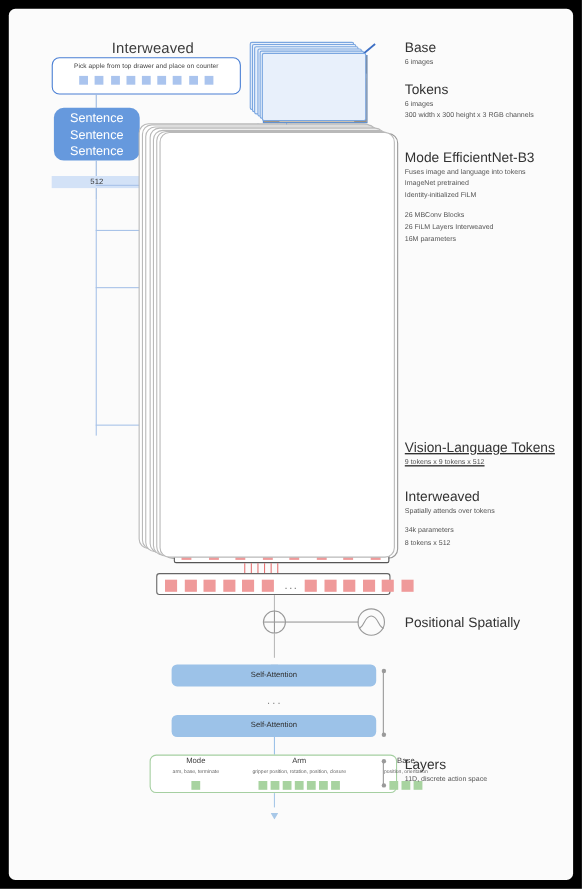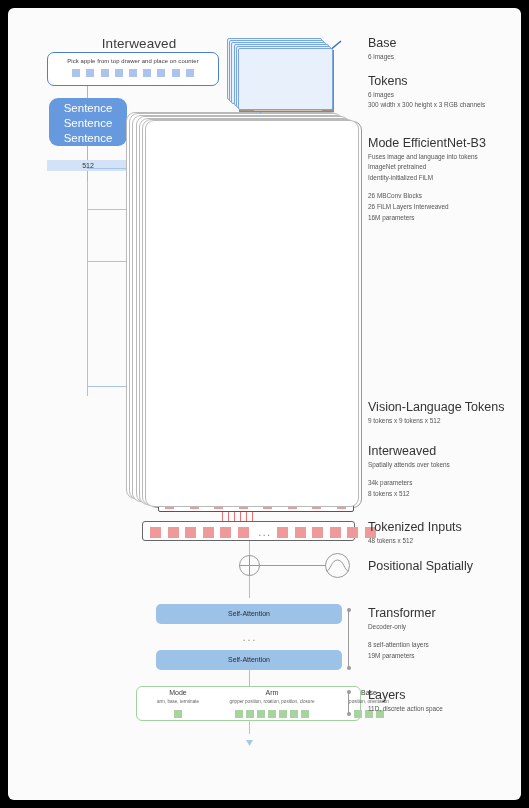--- a/index.html
+++ b/index.html
@@ -395,21 +395,21 @@
         <i style="width: 2.6px; height: 2.6px;"></i>
         <i style="width: 2.6px; height: 2.6px;"></i>
         <i style="width: 2.6px; height: 2.6px;"></i>
         <i style="width: 2.6px; height: 2.6px;"></i>
         <i style="width: 2.6px; height: 2.6px;"></i>
         <i style="width: 2.6px; height: 2.6px;"></i>
         <i style="width: 2.6px; height: 2.6px;"></i>
       </div>
   </div>
 
-  <div class="ann" style="top:392px;">
+  <div class="ann" style="top:392px;text-decoration:underline;">
     <div class="t">Vision-Language Tokens</div>
     <div class="d">9 tokens x 9 tokens x 512</div>
   </div>
   <div class="abs bracket" style="left:340px; top:396px; height:14px;"></div>
 
   <div class="abs" id="token-row">
       <div class="tl-token" style="left: 2.5px;">
         <div class="dotgrid" style="grid-template-columns: repeat(4, 1fr);">
           <i style="width: 2.2px; height: 2.2px;"></i>
           <i style="width: 2.2px; height: 2.2px;"></i>
@@ -606,24 +606,20 @@
       <div class="red-sq" style="left: 77px; top: 4.5px; width: 11px; height: 11px;"></div>
       <div class="red-sq" style="left: 94.5px; top: 4.5px; width: 11px; height: 11px;"></div>
       <div class="abs" style="left: 111px; top: 2px; width: 22px; font-size: 10px; color: rgb(119, 119, 119); letter-spacing: 1.5px; text-align: center; line-height: 18px;">...</div>
       <div class="red-sq" style="left: 134px; top: 4.5px; width: 11px; height: 11px;"></div>
       <div class="red-sq" style="left: 151.5px; top: 4.5px; width: 11px; height: 11px;"></div>
       <div class="red-sq" style="left: 169px; top: 4.5px; width: 11px; height: 11px;"></div>
       <div class="red-sq" style="left: 186.5px; top: 4.5px; width: 11px; height: 11px;"></div>
       <div class="red-sq" style="left: 204px; top: 4.5px; width: 11px; height: 11px;"></div>
       <div class="red-sq" style="left: 221.5px; top: 4.5px; width: 11px; height: 11px;"></div>
     </div>
-  <div class="ann" style="top:512px;">
-    <div class="t">Tokenized Inputs</div>
-    <div class="d">48 tokens x 512</div>
-  </div>
 
   <div class="abs vline" style="left:241px; top:533px; height:15px; background:#bbb;"></div>
   <div class="abs" id="plus-circle"></div>
   <div class="abs hline" style="left:231px; top:557px; width:21px; background:#999;"></div>
   <div class="abs vline" style="left:241px; top:547px; height:21px; background:#999;"></div>
   <div class="abs hline" style="left:252px; top:557px; width:66px; background:#999;"></div>
   <div class="abs" id="sine-circle">
     <svg width="23" height="23" viewBox="0 0 23 23">
         <path d="M0 17 C5 17 5 6 11.5 6 C18 6 18 17 23 17" stroke="#999" stroke-width="1" fill="none"></path>
       </svg>
@@ -636,26 +632,20 @@
   <div class="abs" style="left:238px; top:589px;">
     <svg width="7" height="6" viewBox="0 0 7 6">
         <path d="M0 0 L7 0 L3.5 6 Z" fill="#aab8cc"></path>
       </svg>
   </div>
 
   <div class="selfatt" style="top:596px;">Self-Attention</div>
   <div class="abs" style="left:225px; top:624px; width:34px; text-align:center; font-size:10px; color:#888; letter-spacing:2px;">...</div>
   <div class="selfatt" style="top:642px;">Self-Attention</div>
 
-  <div class="ann" style="top:598px;">
-    <div class="t">Transformer</div>
-    <div class="d">Decoder-only</div>
-    <div class="d" style="margin-top:9px;">8 self-attention layers</div>
-    <div class="d">19M parameters</div>
-  </div>
   <div class="abs bracket" style="left:340px; top:602px; height:58px;"></div>
 
   <div class="abs vline" style="left:241px; top:662px; height:16px; background:#9cc2e8;"></div>
   <div class="abs" id="action-box">
       <div class="act-title" style="left: 4px; top: 2px; width: 74px;">Mode</div>
       <div class="act-sub" style="left: 4px; top: 12px; width: 74px;">arm, base, terminate</div>
       <div class="act-sq" style="left: 37.25px;"></div>
       <div class="act-title" style="left: 80px; top: 2px; width: 110px;">Arm</div>
       <div class="act-sub" style="left: 80px; top: 12px; width: 110px;">gripper position, rotation, position, closure</div>
       <div class="act-sq" style="left: 98.25px;"></div>

